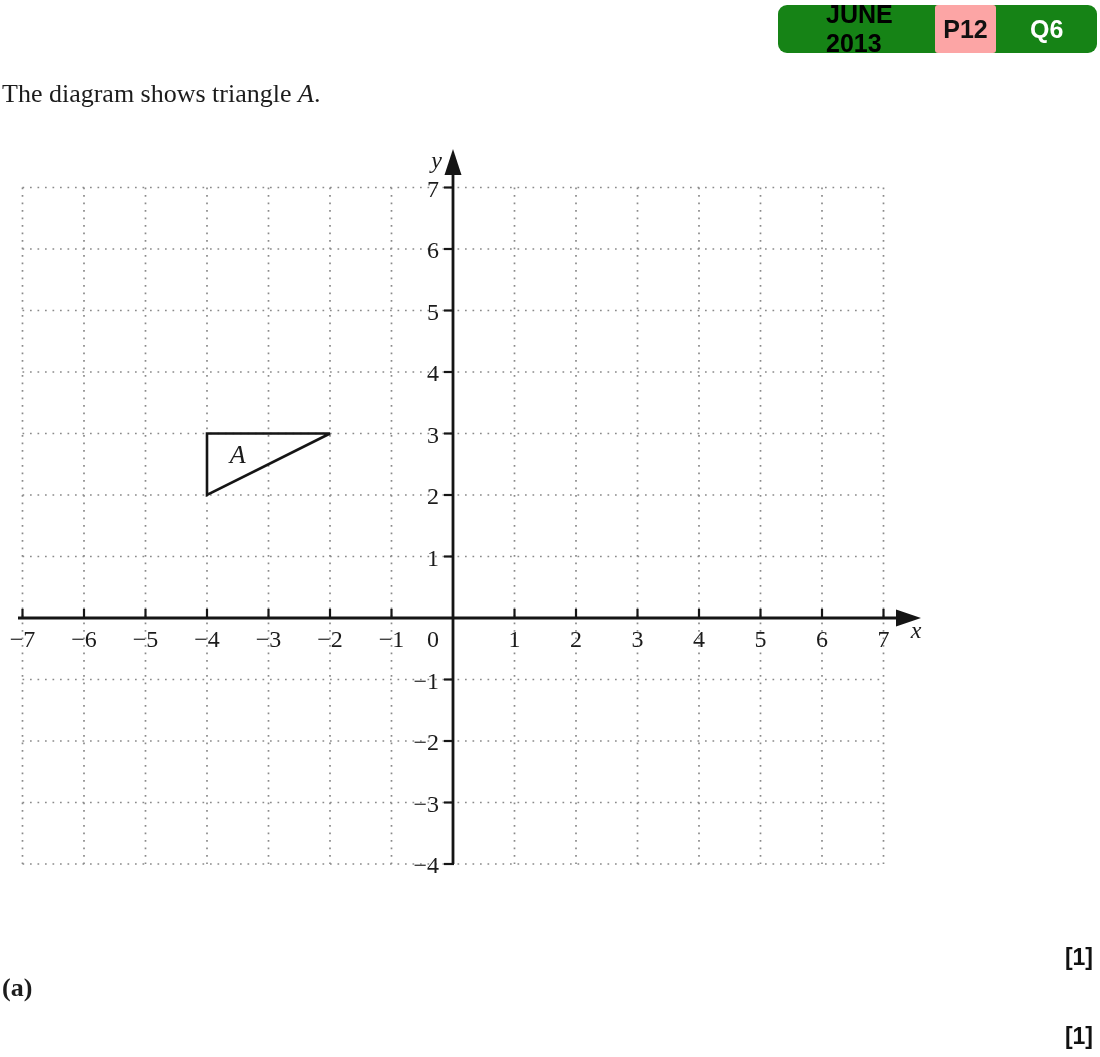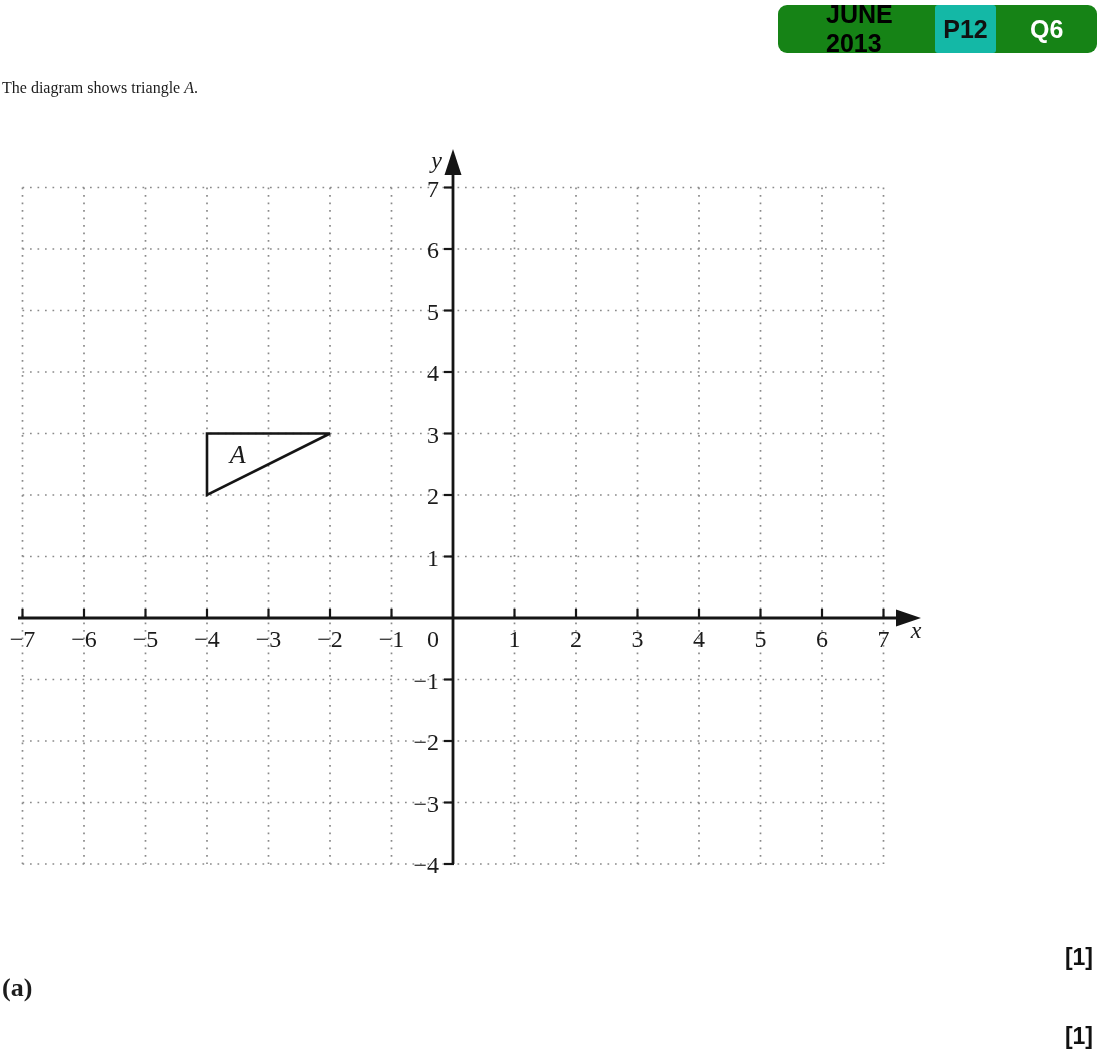--- a/index.html
+++ b/index.html
@@ -10,24 +10,24 @@
   }
   
   .badge{
     position:absolute;left:778px;top:5px;height:48px;width:319px;
     display:flex;align-items:stretch;
     background:#168316;border-radius:9px;overflow:hidden;
     font-family:"Liberation Sans", sans-serif;font-weight:bold;font-size:25px;
   }
   .badge .seg{display:flex;align-items:center;justify-content:center;}
   .badge .session{width:123px;color:#000000;padding-left:48px;}
-  .badge .paper{width:70px;background:#14b8a6;color:#111111;border-radius:3px;}
+  .badge .paper{width:70px;background:#fca5a5;color:#111111;border-radius:3px;}
   .badge .question{width:114px;color:#ffffff;}
   
-  .intro{position:absolute;left:2px;top:79px;font-size:16px;white-space:pre;}
+  .intro{position:absolute;left:2px;top:79px;font-size:26px;white-space:pre;}
   .var{font-style:italic;}
   
   .graph{position:absolute;left:0;top:140px;}
   .grid{stroke:#8a8a8a;stroke-width:1.7;stroke-dasharray:1.7 5.8;fill:none;}
   .axis{stroke:#151515;stroke-width:2.8;fill:none;}
   .tick{stroke:#151515;stroke-width:2.2;fill:none;}
   .ah{fill:#151515;stroke:none;}
   .shape{fill:none;stroke:#151515;stroke-width:2.6;stroke-linejoin:miter;}
   .tl{font-family:"Liberation Serif", serif;font-size:24px;fill:#1c1c1c;}
   .it{font-style:italic;}

